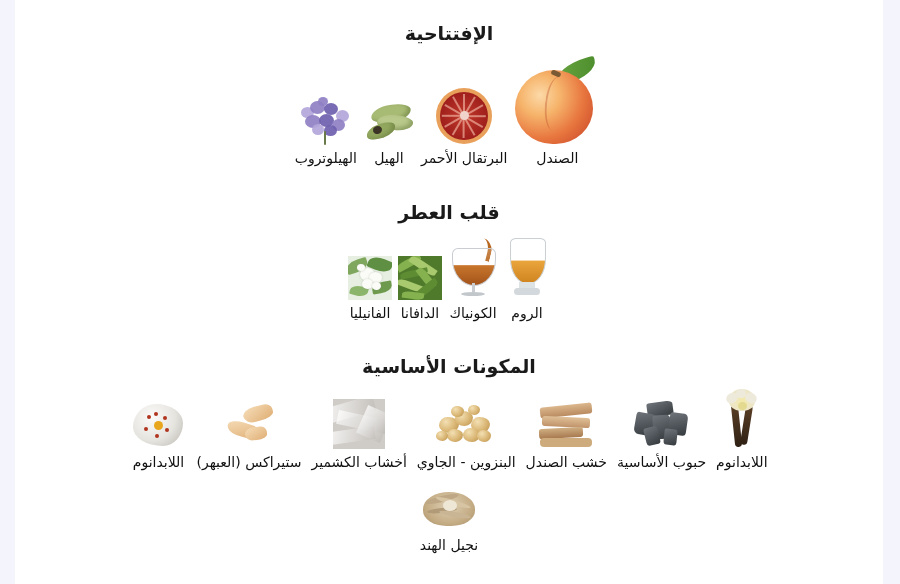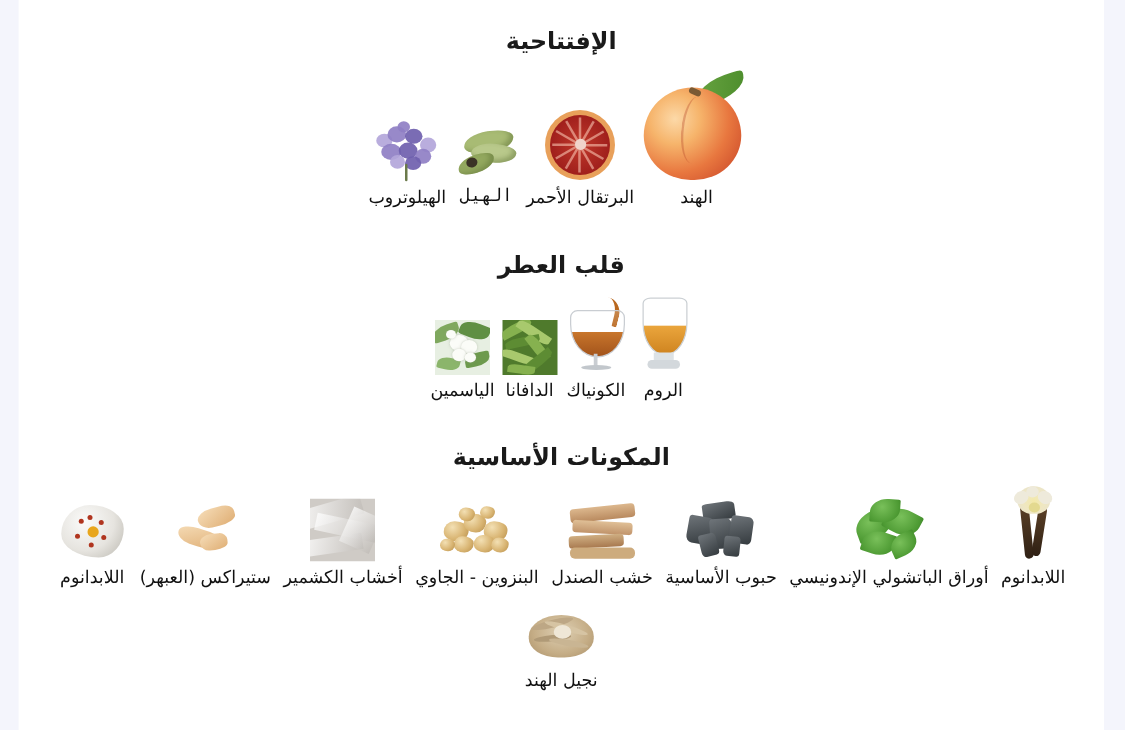--- a/index.html
+++ b/index.html
@@ -317,21 +317,21 @@
             <i class="pet" style="width:13px;height:12px;left:35px;top:26px;"></i>
             <i class="pet l" style="width:12px;height:11px;left:15px;top:31px;"></i>
             <i class="pet d" style="width:13px;height:11px;left:27px;top:32px;"></i>
             <i class="pet" style="width:10px;height:9px;left:21px;top:4px;"></i>
             <i class="stem"></i>
           </span>
         </div>
         <div class="note-label">الهيلوتروب</div>
       </div>
 
-      <div class="note" style="order:3;font-family:Liberation Mono, monospace;">
+      <div class="note" style="order:3;">
         <div class="note-img">
           <span class="art a-cardamom">
             <i class="pod p1"></i>
             <i class="pod p2"></i>
             <i class="pod p3"></i>
             <i class="seed"></i>
           </span>
         </div>
         <div class="note-label">الهيل</div>
       </div>
@@ -361,21 +361,21 @@
 
       <div class="note" style="order:1;">
         <div class="note-img">
           <span class="art a-peach">
             <i class="leaf"></i>
             <i class="body"></i>
             <i class="crease"></i>
             <i class="stemx"></i>
           </span>
         </div>
-        <div class="note-label">الهند</div>
+        <div class="note-label">الصندل</div>
       </div>
 
     </div>
   </div>
 
   <div class="section">
     <div class="section-title s2-title">قلب العطر</div>
 
     <div class="notes-row row-heart">
 
@@ -386,21 +386,21 @@
             <i class="lf" style="width:24px;height:13px;left:20px;top:2px;transform:rotate(22deg);background:#5f8f43;"></i>
             <i class="lf" style="width:20px;height:11px;left:24px;top:26px;transform:rotate(-10deg);background:#6d9a4d;"></i>
             <i class="lf" style="width:18px;height:10px;left:2px;top:30px;transform:rotate(14deg);background:#8bb56b;"></i>
             <i class="fl" style="width:15px;height:13px;left:12px;top:12px;"></i>
             <i class="fl" style="width:13px;height:11px;left:21px;top:16px;"></i>
             <i class="fl" style="width:11px;height:10px;left:14px;top:23px;"></i>
             <i class="fl" style="width:9px;height:8px;left:24px;top:26px;"></i>
             <i class="fl" style="width:8px;height:7px;left:9px;top:8px;"></i>
           </span>
         </div>
-        <div class="note-label">الياسمين</div>
+        <div class="note-label">الفانيليا</div>
       </div>
 
       <div class="note" style="order:3;font-family:Liberation Serif, serif;">
         <div class="note-img">
           <span class="art a-davana">
             <i class="fr" style="width:26px;height:8px;left:-2px;top:3px;transform:rotate(-28deg);"></i>
             <i class="fr l" style="width:30px;height:8px;left:10px;top:6px;transform:rotate(34deg);"></i>
             <i class="fr d" style="width:28px;height:7px;left:2px;top:14px;transform:rotate(-12deg);"></i>
             <i class="fr" style="width:24px;height:8px;left:16px;top:18px;transform:rotate(52deg);"></i>
             <i class="fr l" style="width:26px;height:7px;left:-1px;top:26px;transform:rotate(20deg);"></i>
@@ -517,32 +517,20 @@
             <i class="ck" style="width:20px;height:22px;left:4px;top:12px;transform:rotate(10deg);"></i>
             <i class="ck" style="width:18px;height:24px;left:22px;top:14px;transform:rotate(-4deg);"></i>
             <i class="ck" style="width:18px;height:22px;left:38px;top:12px;transform:rotate(8deg);"></i>
             <i class="ck" style="width:14px;height:18px;left:14px;top:26px;transform:rotate(-14deg);"></i>
             <i class="ck" style="width:13px;height:16px;left:33px;top:28px;transform:rotate(6deg);"></i>
           </span>
         </div>
         <div class="note-label">حبوب الأساسية</div>
       </div>
 
-      <div class="note" style="order:2;">
-        <div class="note-img">
-          <span class="art a-leaves">
-            <i class="lv" style="width:30px;height:22px;left:2px;top:10px;transform:rotate(-20deg);"></i>
-            <i class="lv" style="width:28px;height:21px;left:26px;top:8px;transform:rotate(28deg);"></i>
-            <i class="lv" style="width:24px;height:19px;left:14px;top:0px;transform:rotate(4deg);"></i>
-            <i class="lv" style="width:26px;height:19px;left:8px;top:26px;transform:rotate(18deg);"></i>
-            <i class="lv" style="width:22px;height:17px;left:30px;top:28px;transform:rotate(-24deg);"></i>
-          </span>
-        </div>
-        <div class="note-label">أوراق الباتشولي الإندونيسي</div>
-      </div>
 
       <div class="note" style="order:1;">
         <div class="note-img">
           <span class="art a-vanilla">
             <i class="pod2" style="left:16px;top:14px;transform:rotate(-6deg);"></i>
             <i class="pod2" style="left:26px;top:16px;transform:rotate(9deg);height:40px;"></i>
             <i class="flower"></i>
             <i class="fp" style="width:12px;height:10px;left:9px;top:4px;transform:rotate(-30deg);"></i>
             <i class="fp" style="width:12px;height:10px;left:28px;top:4px;transform:rotate(30deg);"></i>
             <i class="fp" style="width:10px;height:9px;left:19px;top:0px;"></i>

